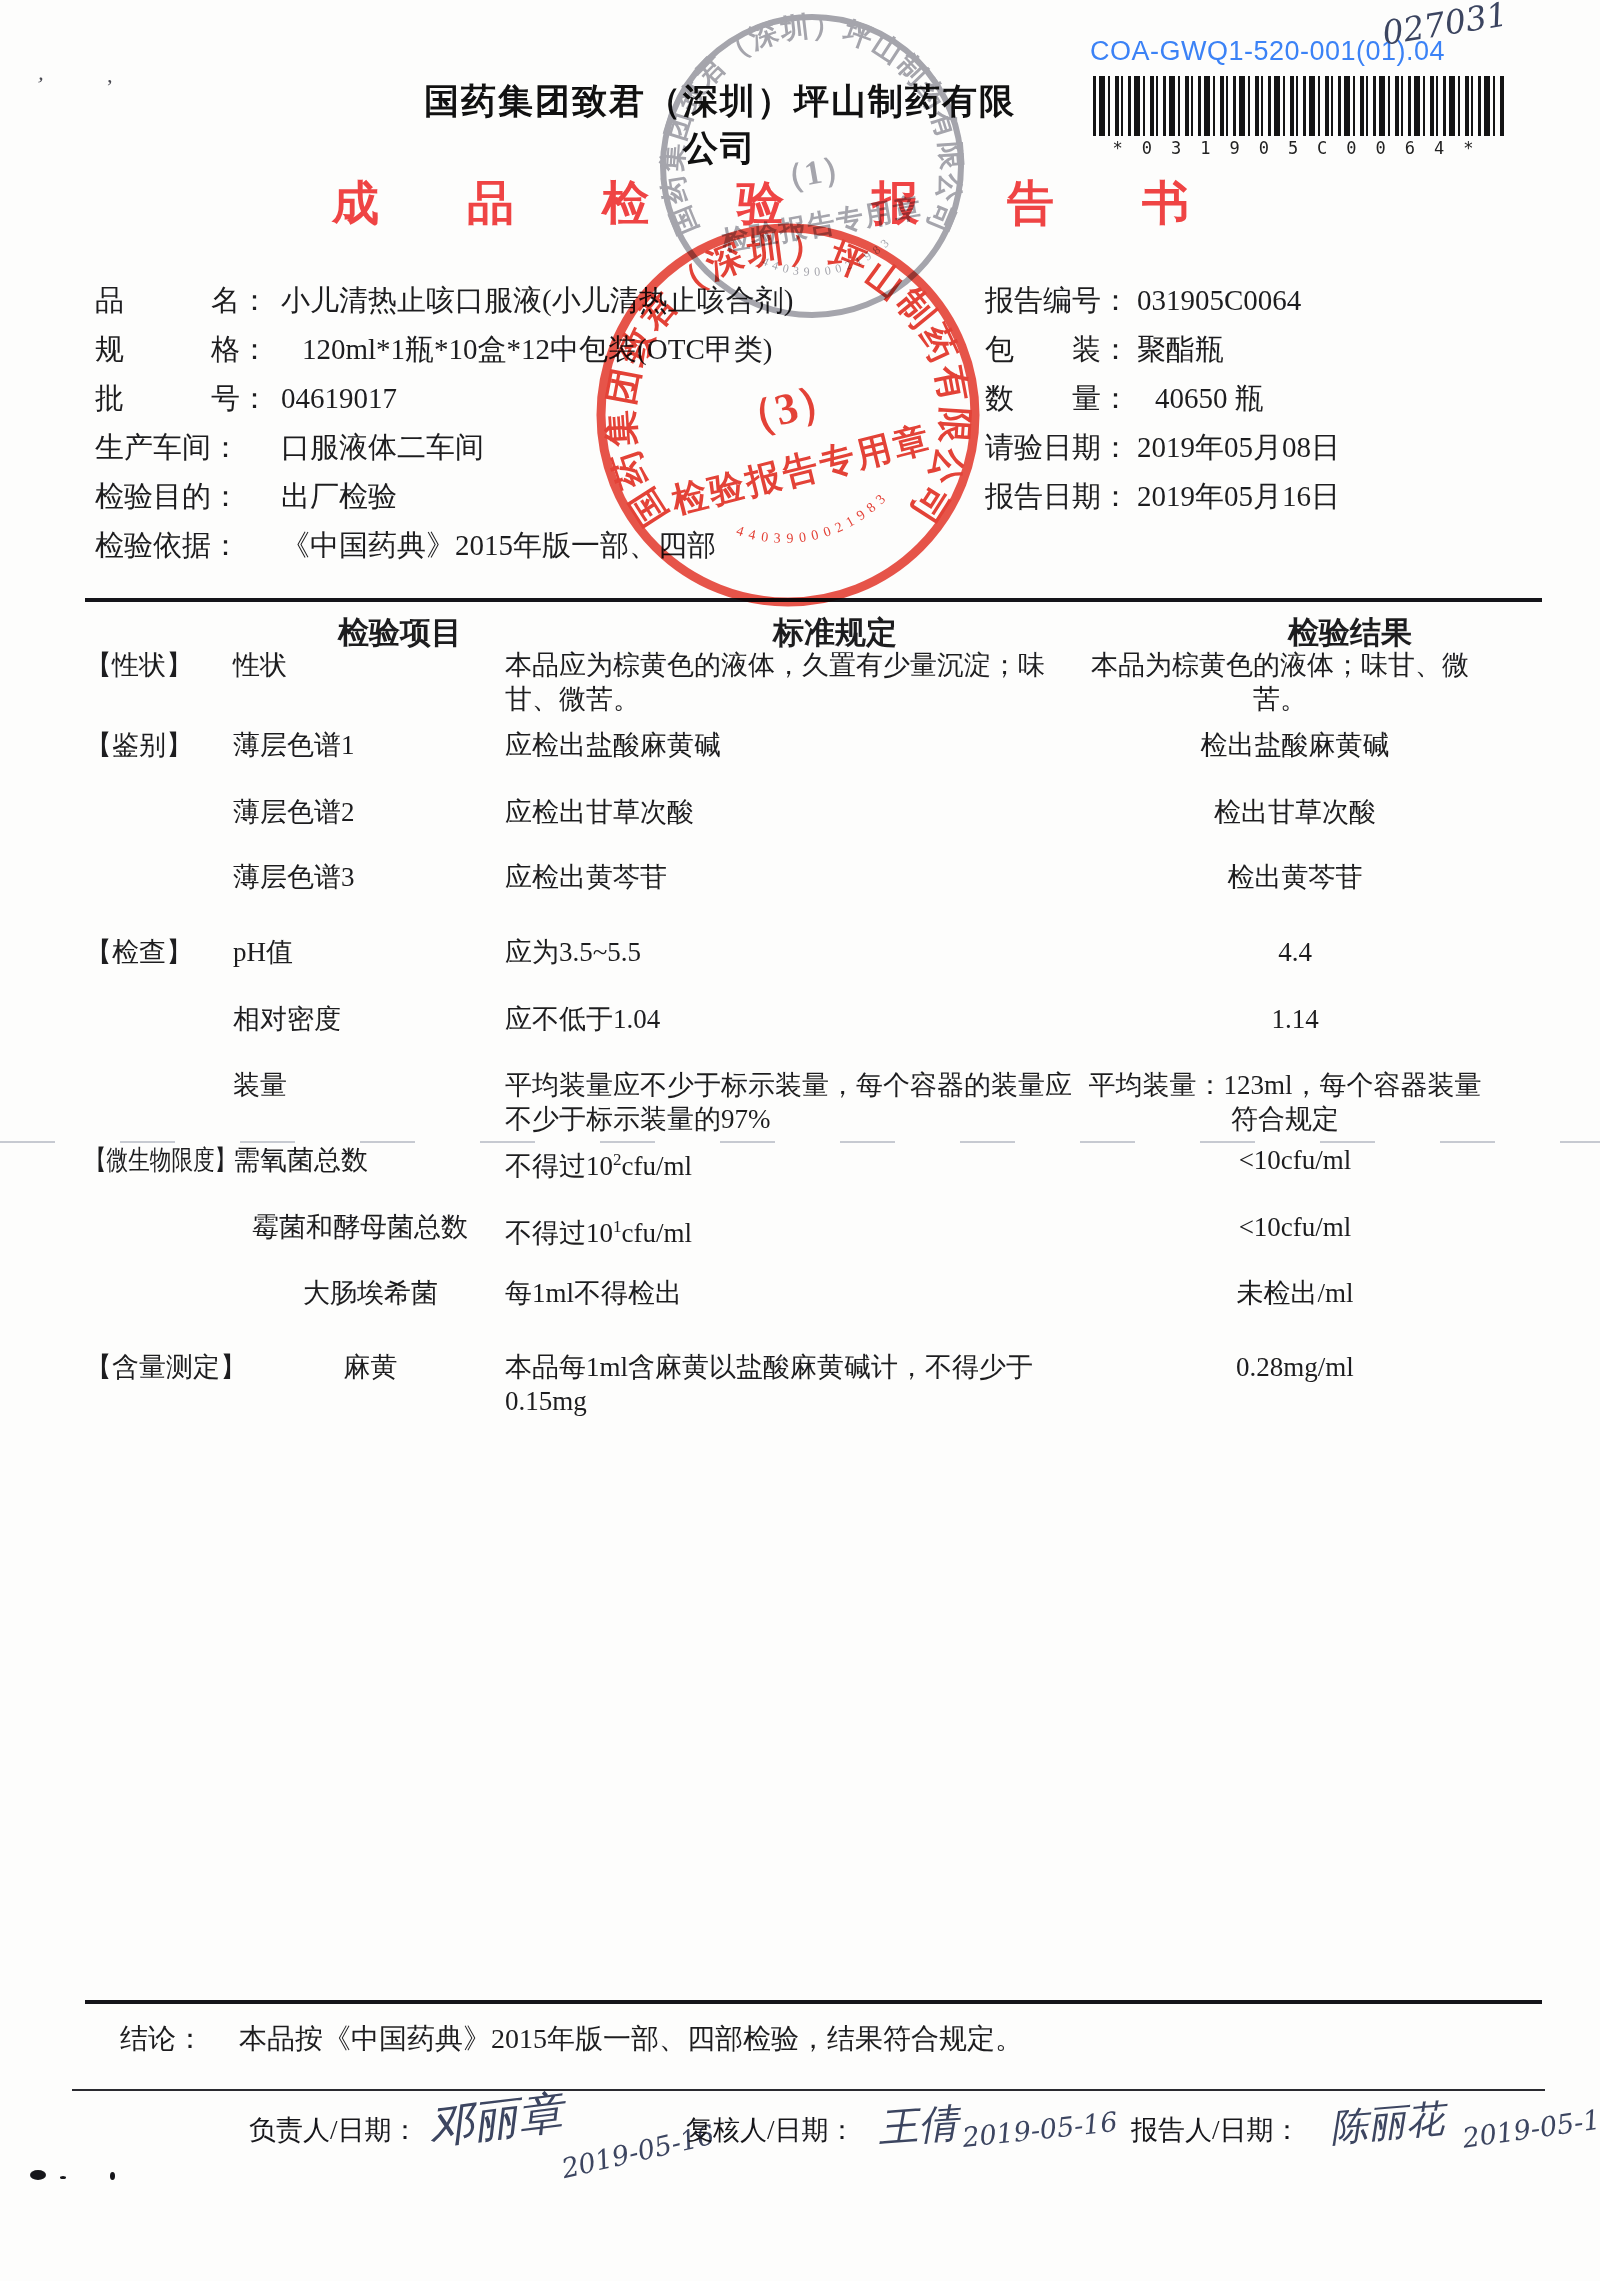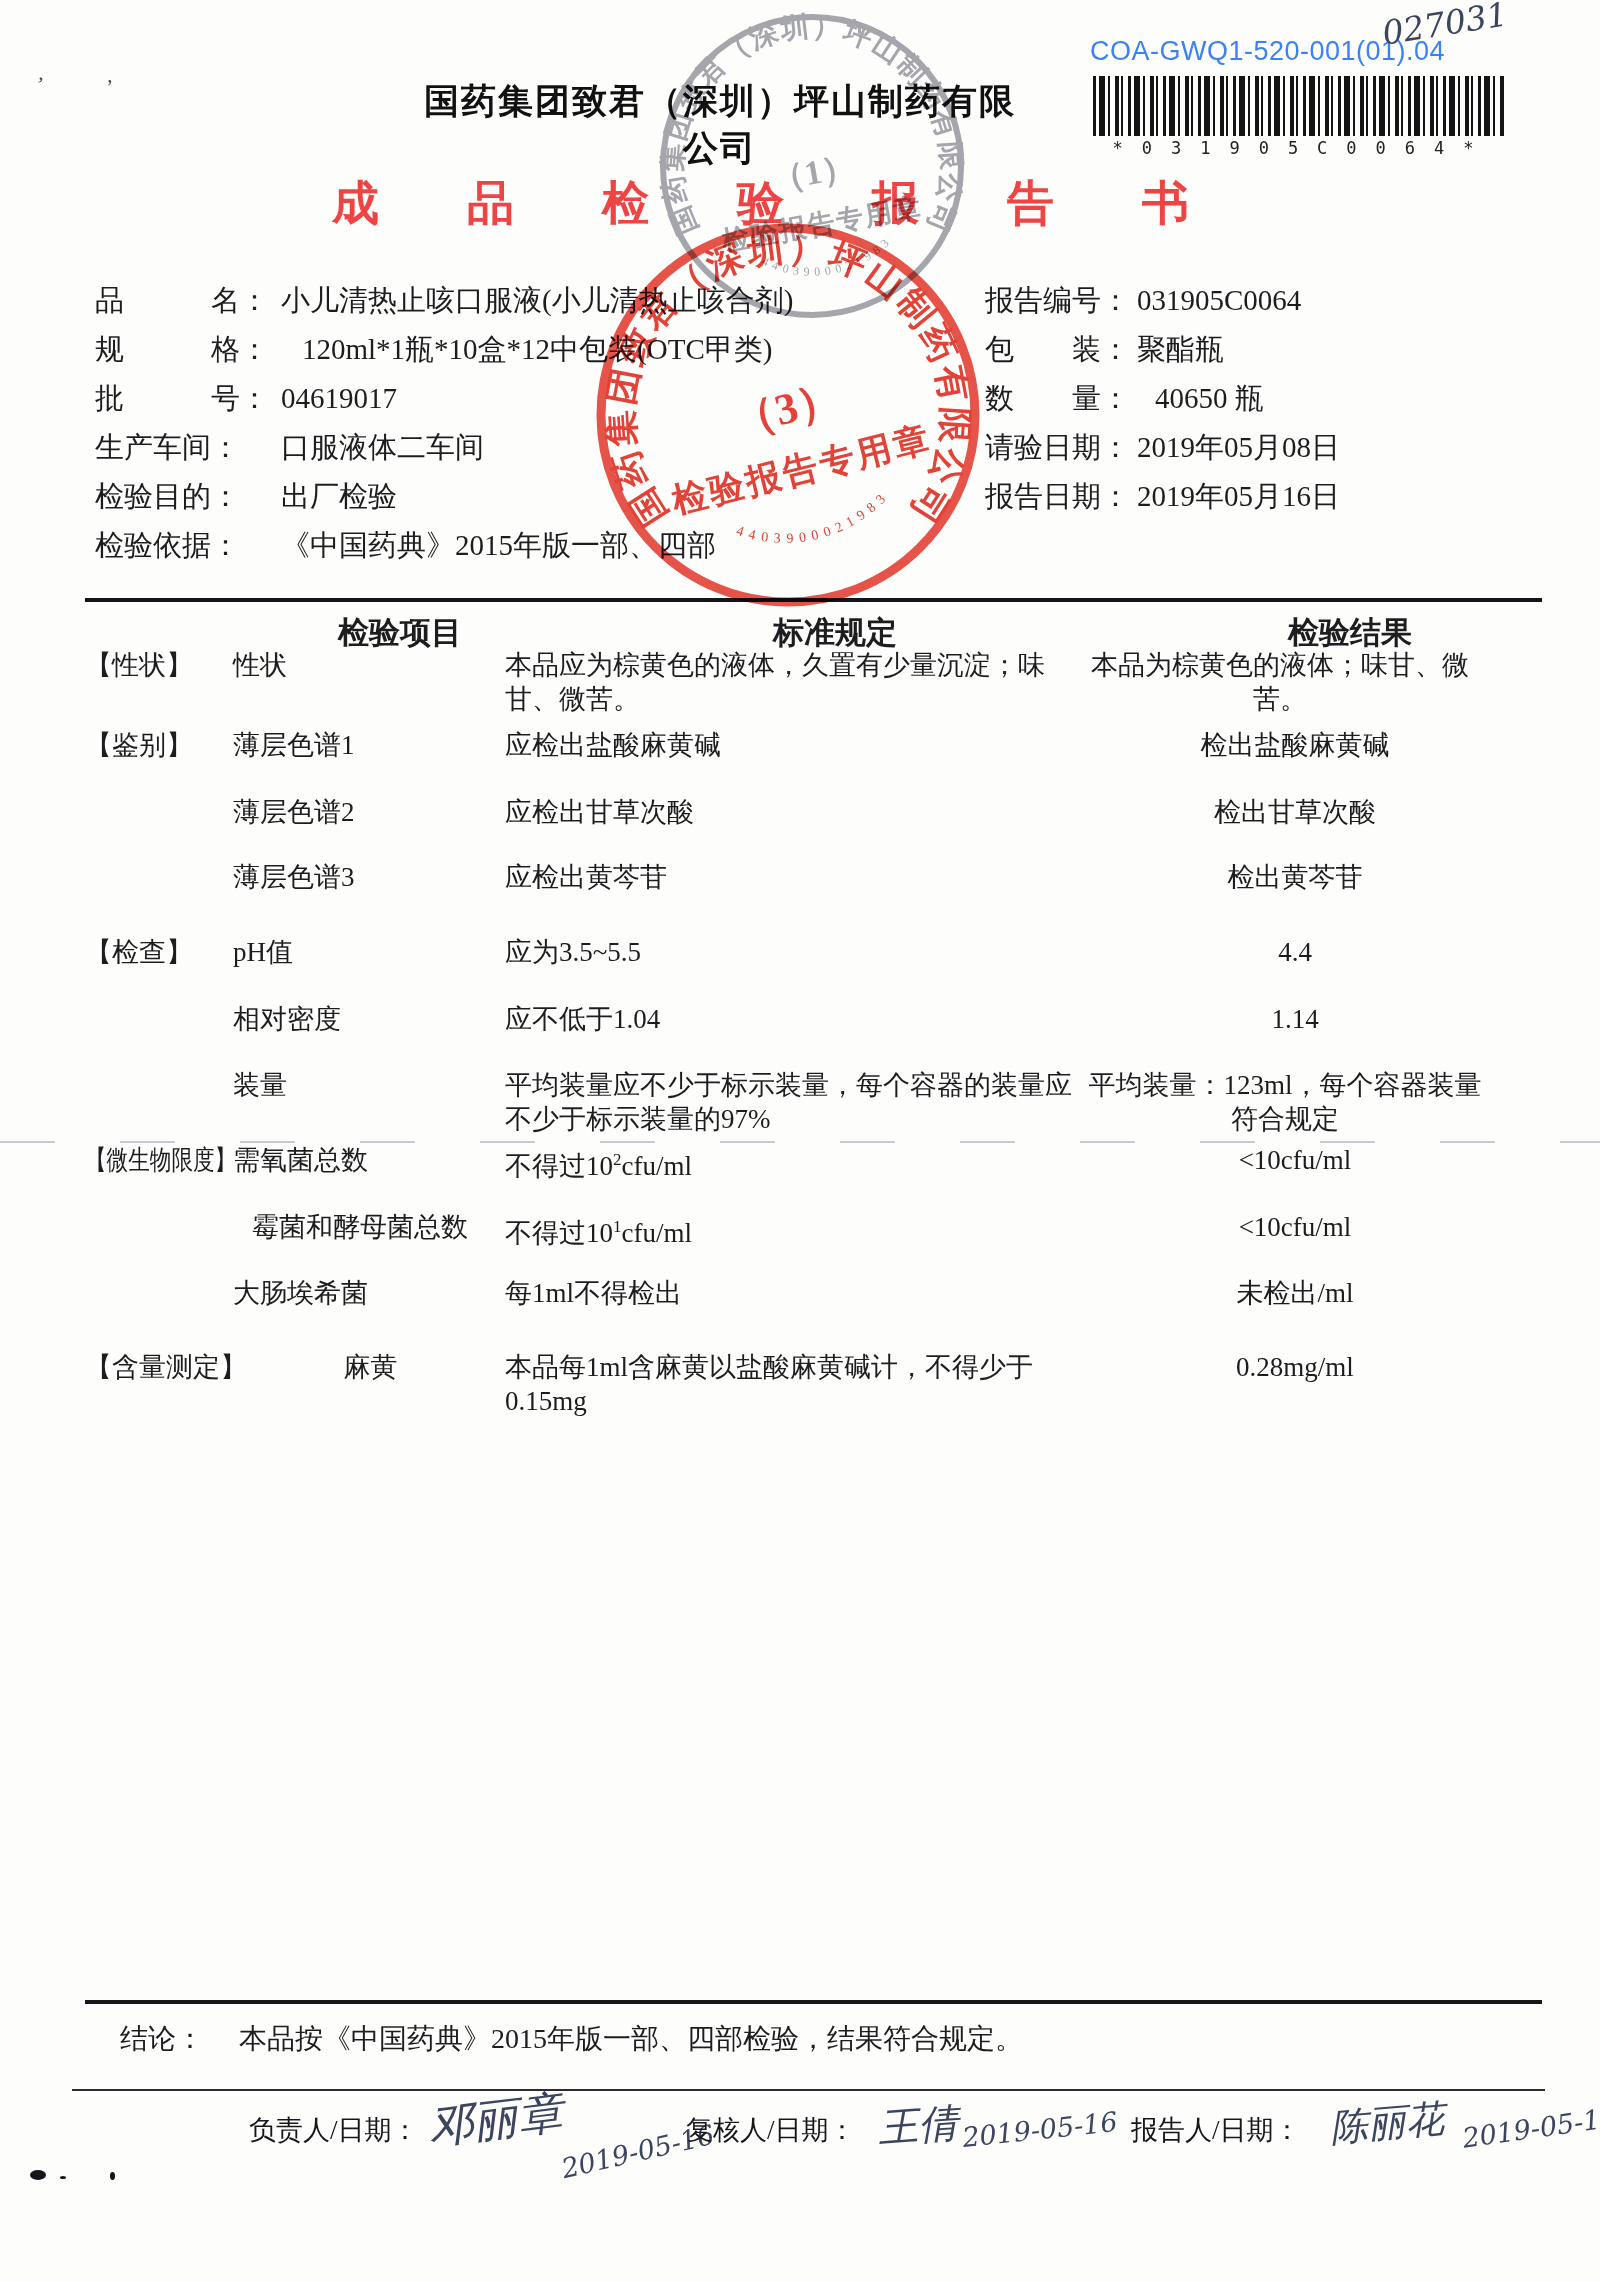--- a/index.html
+++ b/index.html
@@ -155,21 +155,21 @@
 
   <div class="abs cell col-cat condensed" style="top:1143px;">【微生物限度】</div>
   <div class="abs cell col-item" style="top:1143px;">需氧菌总数</div>
   <div class="abs cell col-std" style="top:1143px;"><span>不得过10</span><sup>2</sup><span>cfu/ml</span></div>
   <div class="abs cell col-res" style="top:1143px;">&lt;10cfu/ml</div>
 
   <div class="abs cell col-item" style="top:1210px;margin-left:19px;">霉菌和酵母菌总数</div>
   <div class="abs cell col-std" style="top:1210px;"><span>不得过10</span><sup>1</sup><span>cfu/ml</span></div>
   <div class="abs cell col-res" style="top:1210px;">&lt;10cfu/ml</div>
 
-  <div class="abs cell col-item" style="top:1276px;">大肠埃希菌</div>
+  <div class="abs cell col-item" style="top:1276px;text-align:center;">大肠埃希菌</div>
   <div class="abs cell col-std" style="top:1276px;">每1ml不得检出</div>
   <div class="abs cell col-res" style="top:1276px;">未检出/ml</div>
 
   <div class="abs cell col-cat" style="top:1350px;">【含量测定】</div>
   <div class="abs cell col-item" style="top:1350px;text-align:center;">麻黄</div>
   <div class="abs cell col-std" style="top:1350px;">本品每1ml含麻黄以盐酸麻黄碱计，不得少于0.15mg</div>
   <div class="abs cell col-res" style="top:1350px;">0.28mg/ml</div>
 
   <div class="abs rule concl-line1"></div>
   <div class="abs concl">

